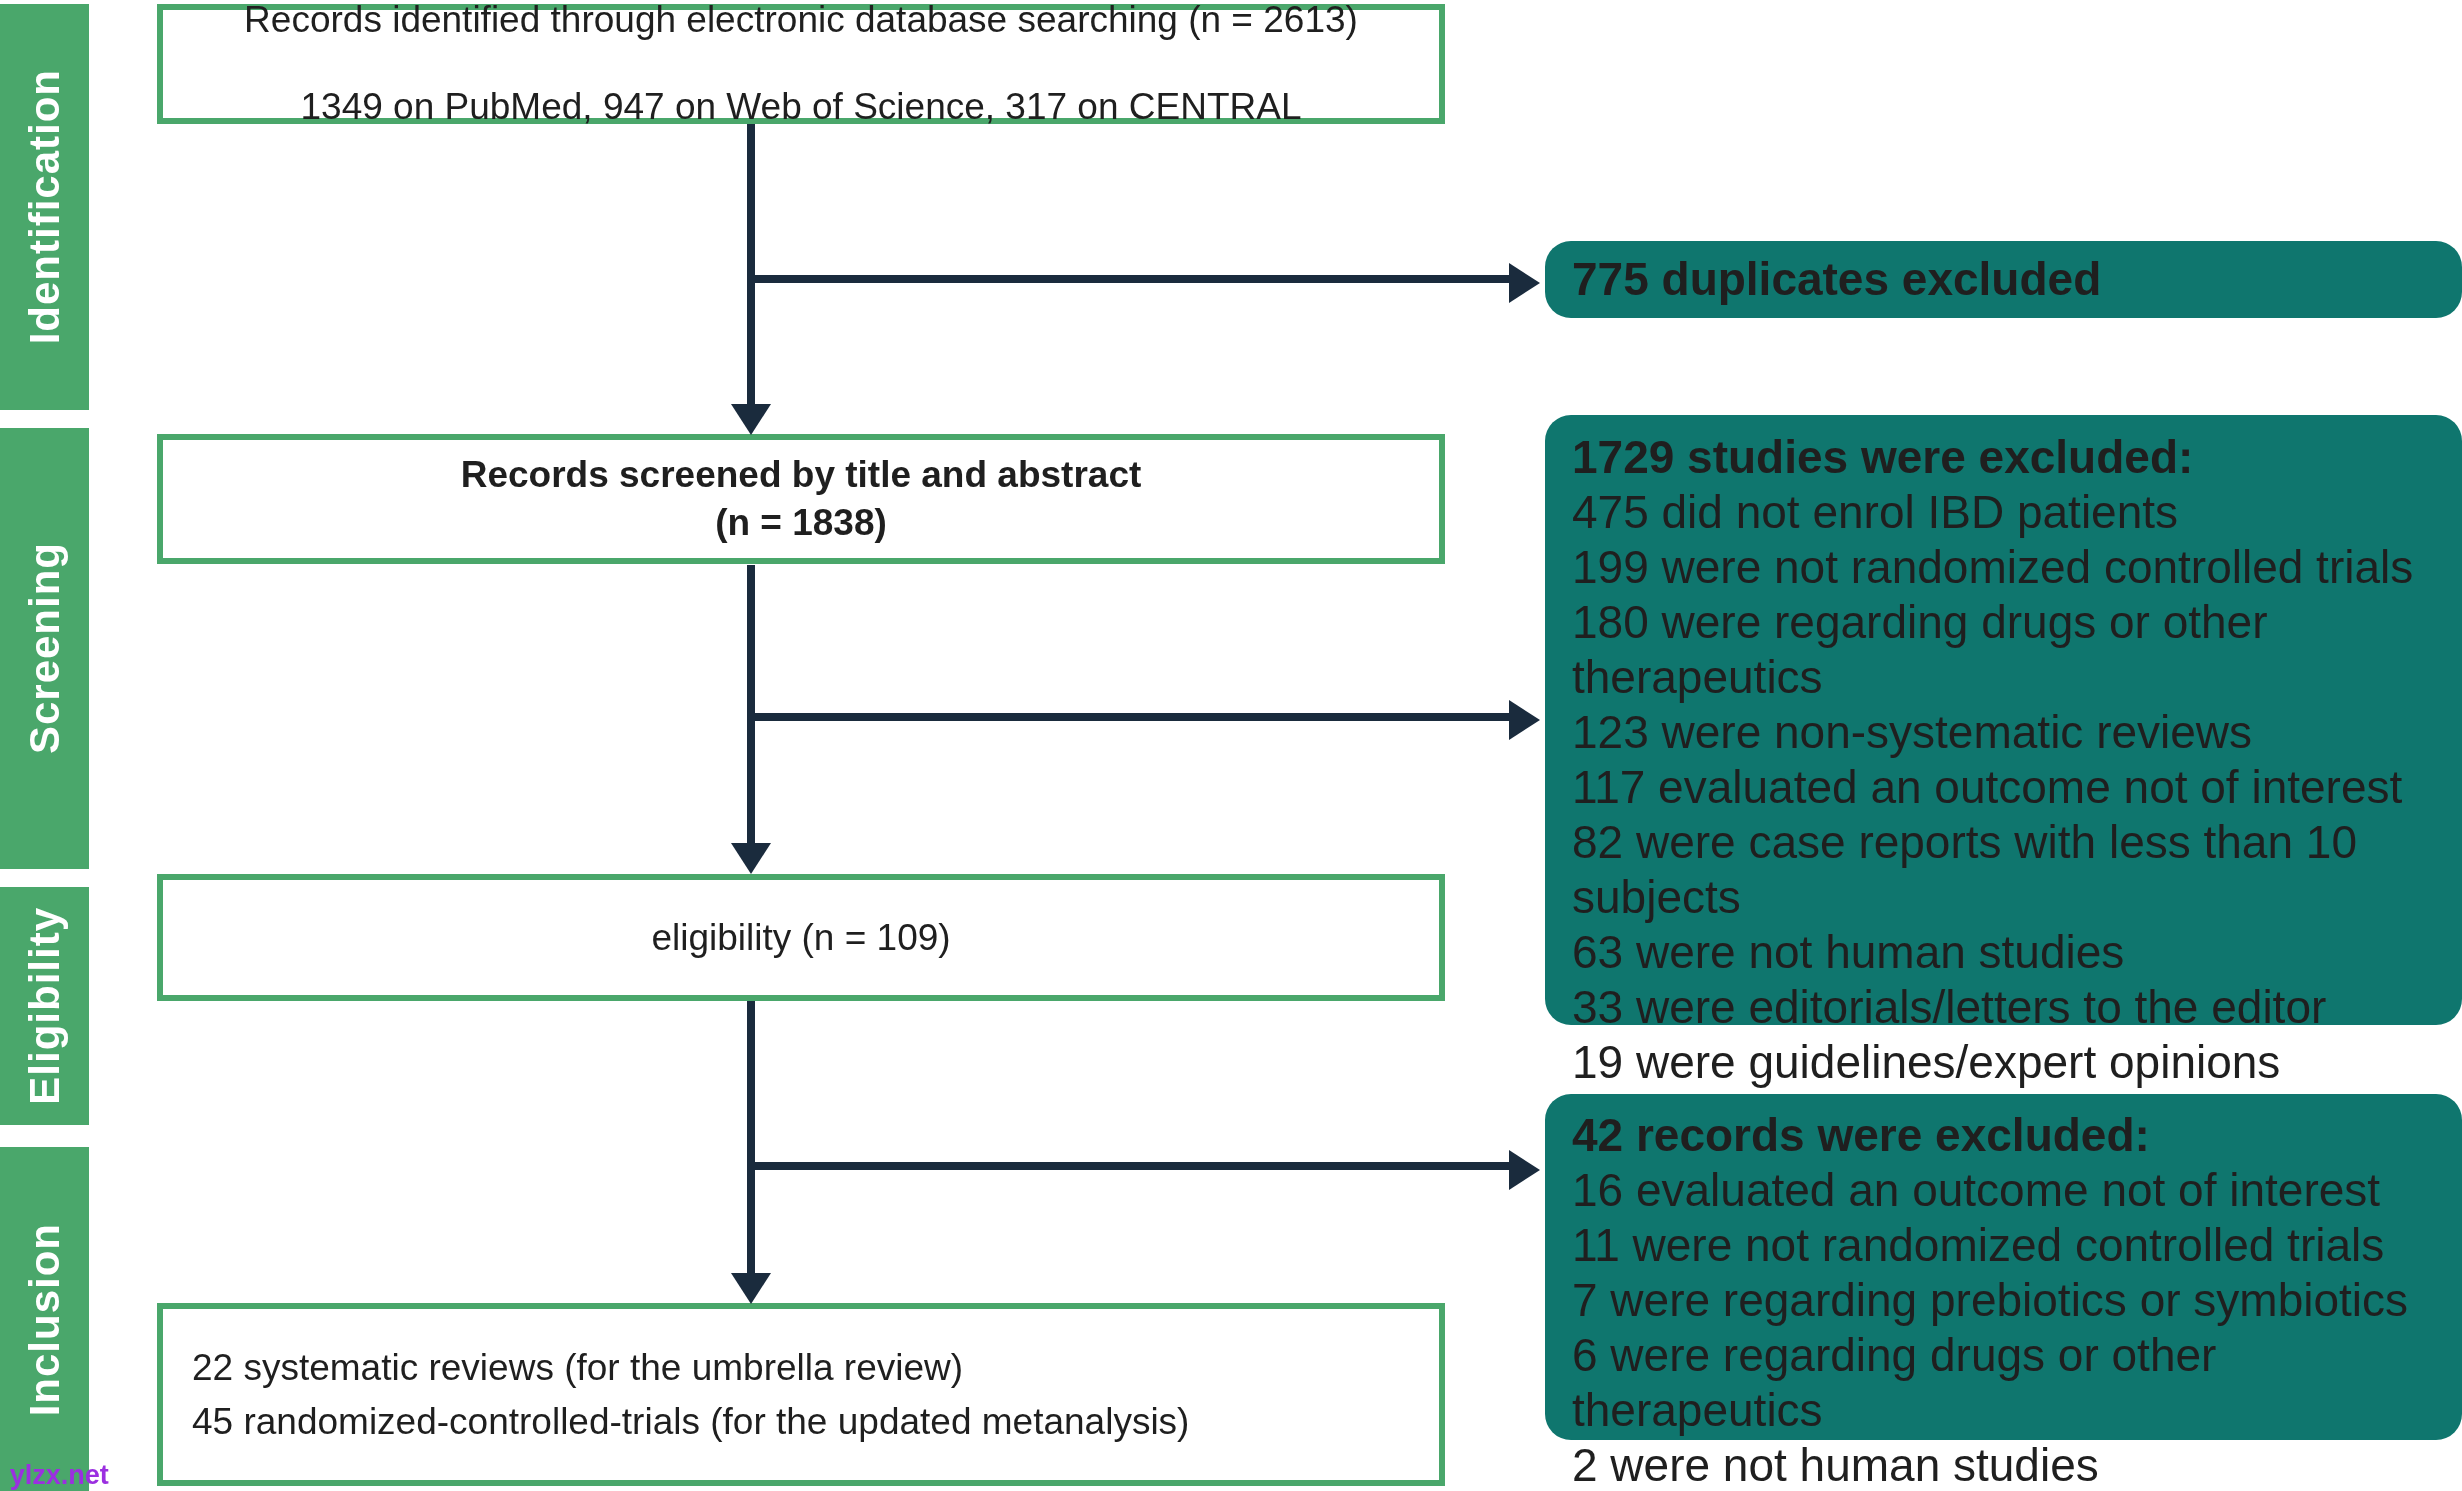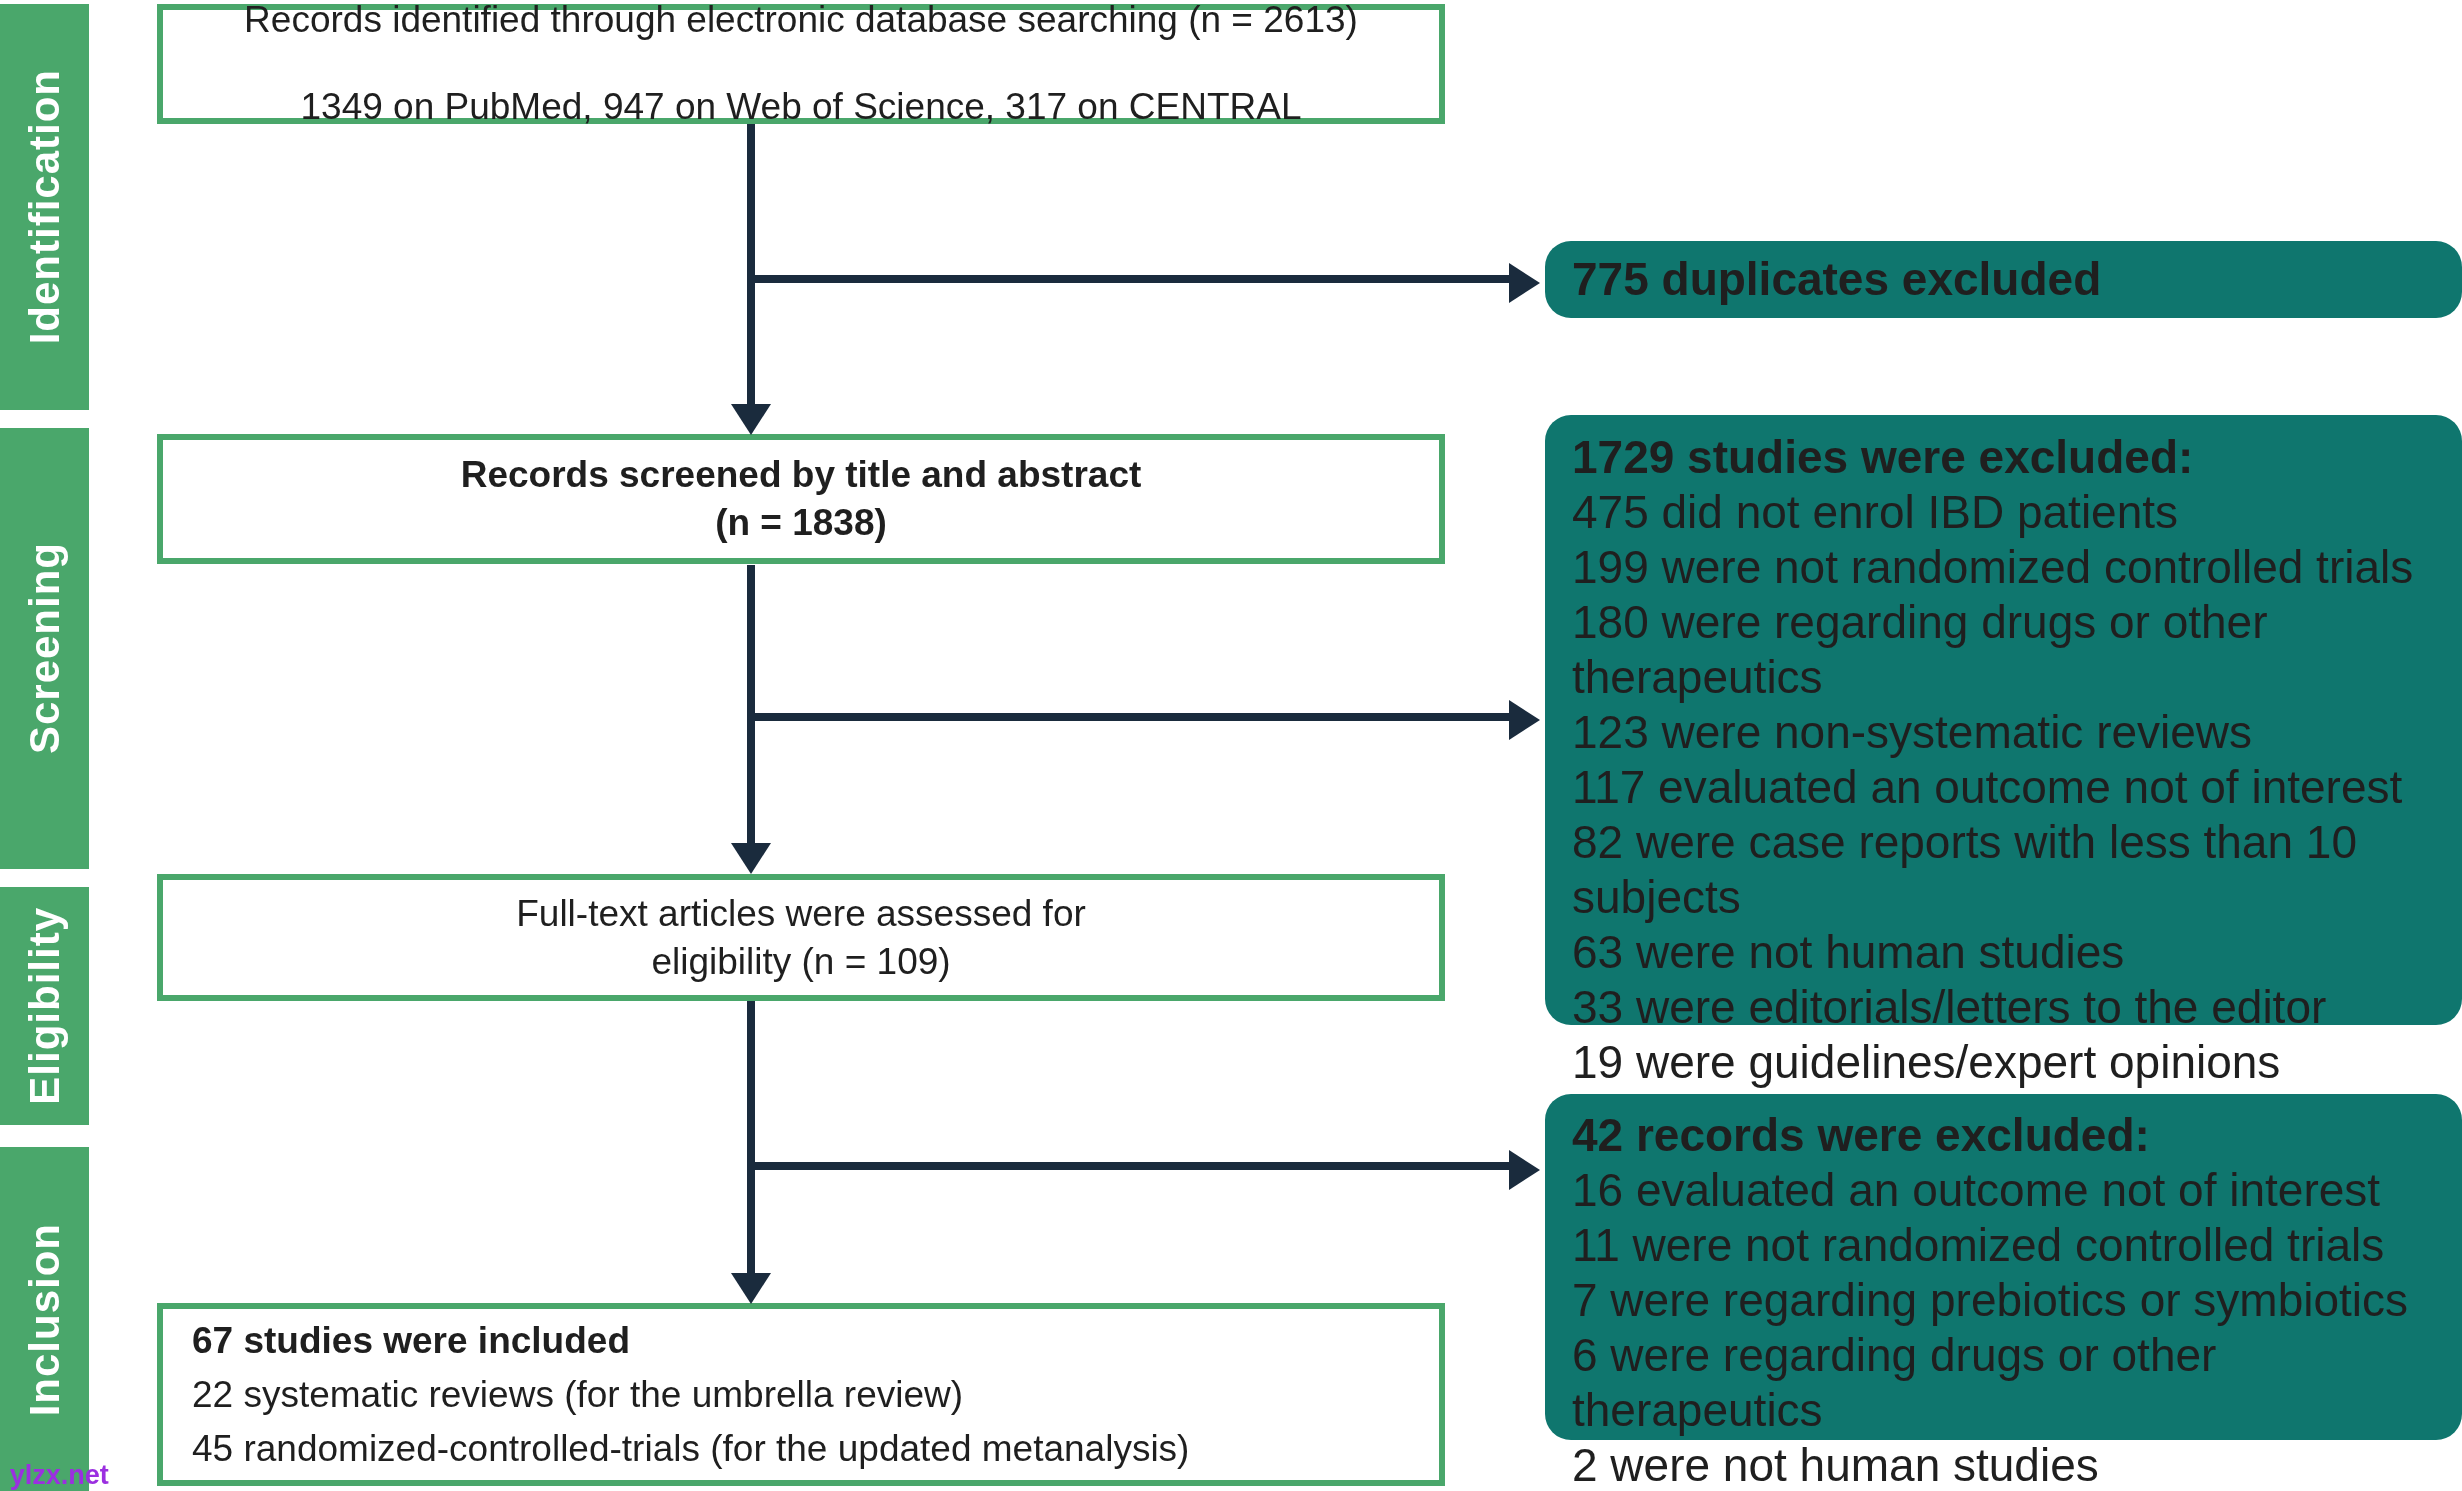--- a/index.html
+++ b/index.html
@@ -105,26 +105,24 @@
   <div>Records identified through electronic database searching (n = 2613)</div>
   <div>1349 on PubMed, 947 on Web of Science, 317 on CENTRAL</div>
 </div>
 
 <div class="flowbox" id="box-screened">
   <div>Records screened by title and abstract</div>
   <div>(n = 1838)</div>
 </div>
 
 <div class="flowbox" id="box-fulltext">
-  <div>Full-text articles were assessed for</div>
   <div>eligibility (n = 109)</div>
 </div>
 
 <div class="flowbox" id="box-included">
-  <div class="bold">67 studies were included</div>
   <div>22 systematic reviews (for the umbrella review)</div>
   <div>45 randomized-controlled-trials (for the updated metanalysis)</div>
 </div>
 
 <div class="graybox" id="gray-duplicates">
   <div class="bold">775 duplicates excluded</div>
 </div>
 
 <div class="graybox" id="gray-screening">
   <div class="bold">1729 studies were excluded:</div>

